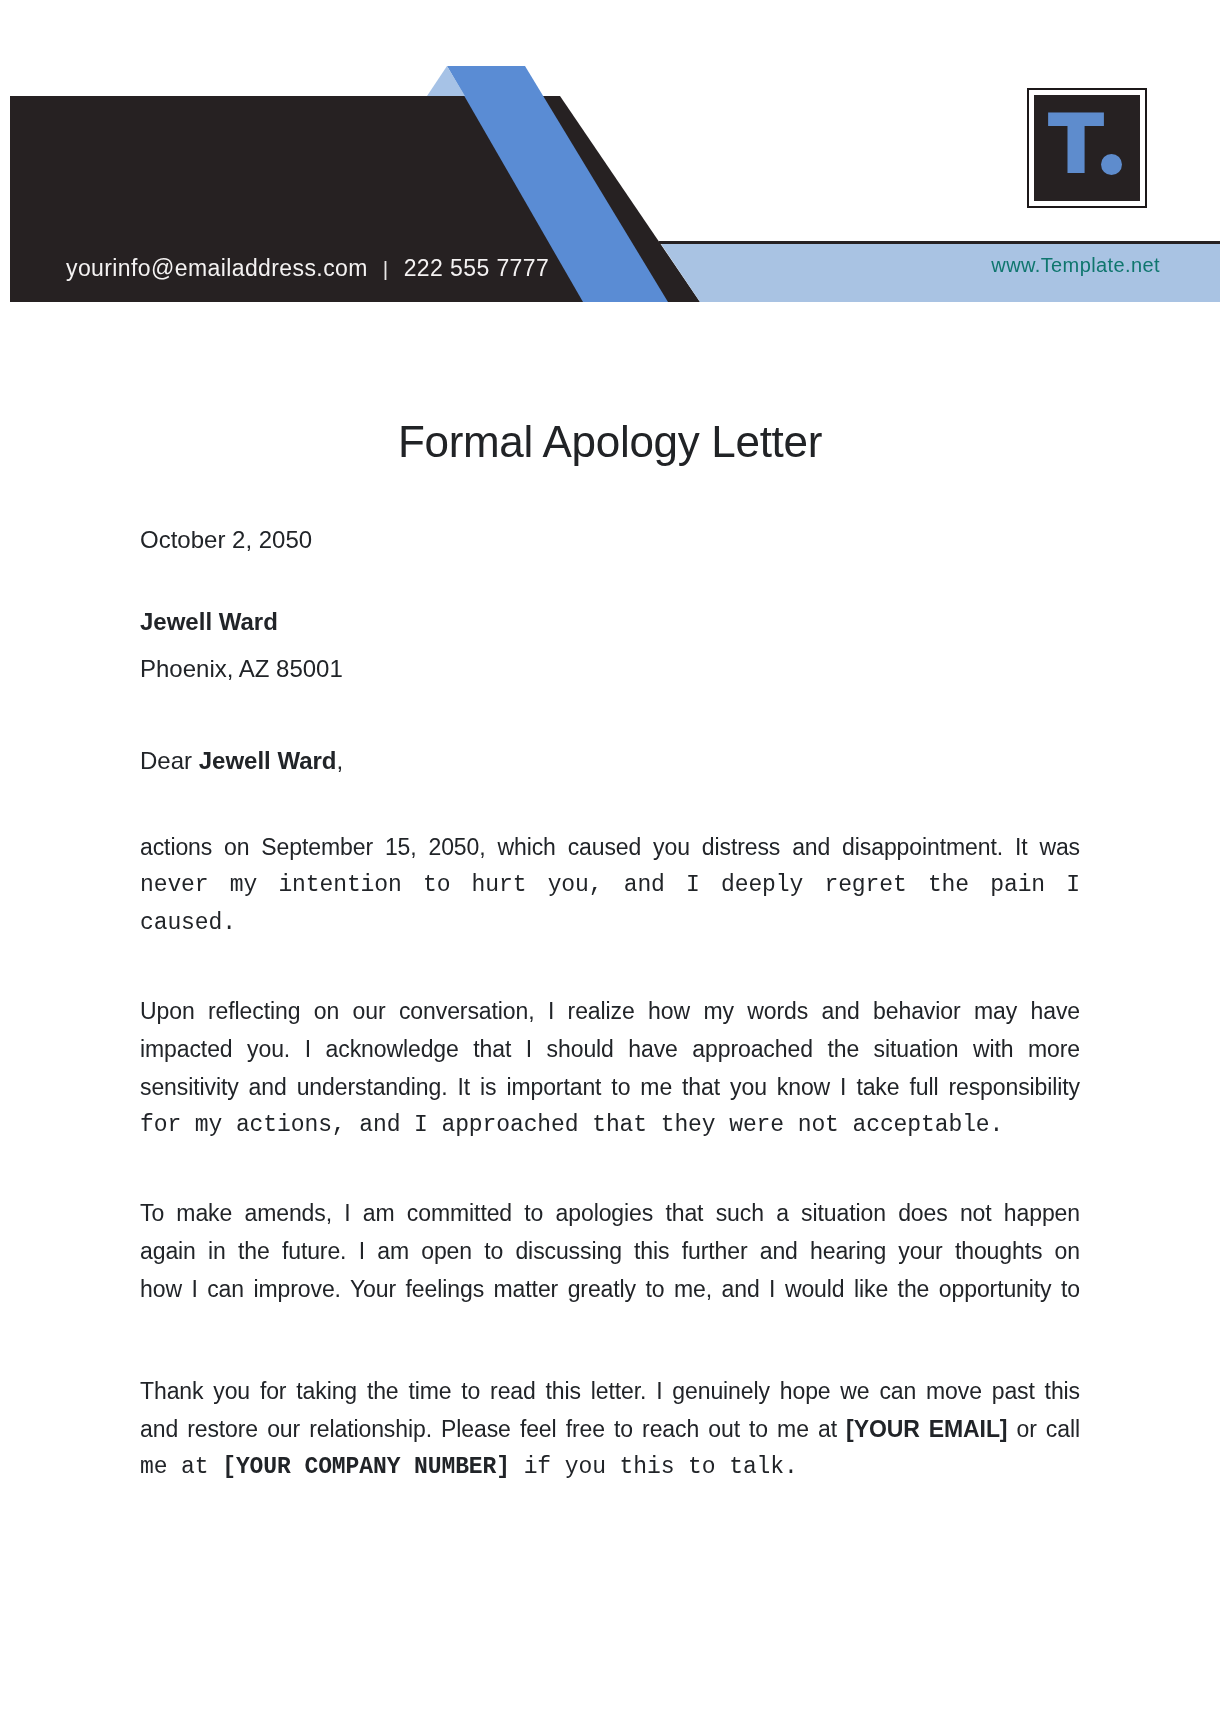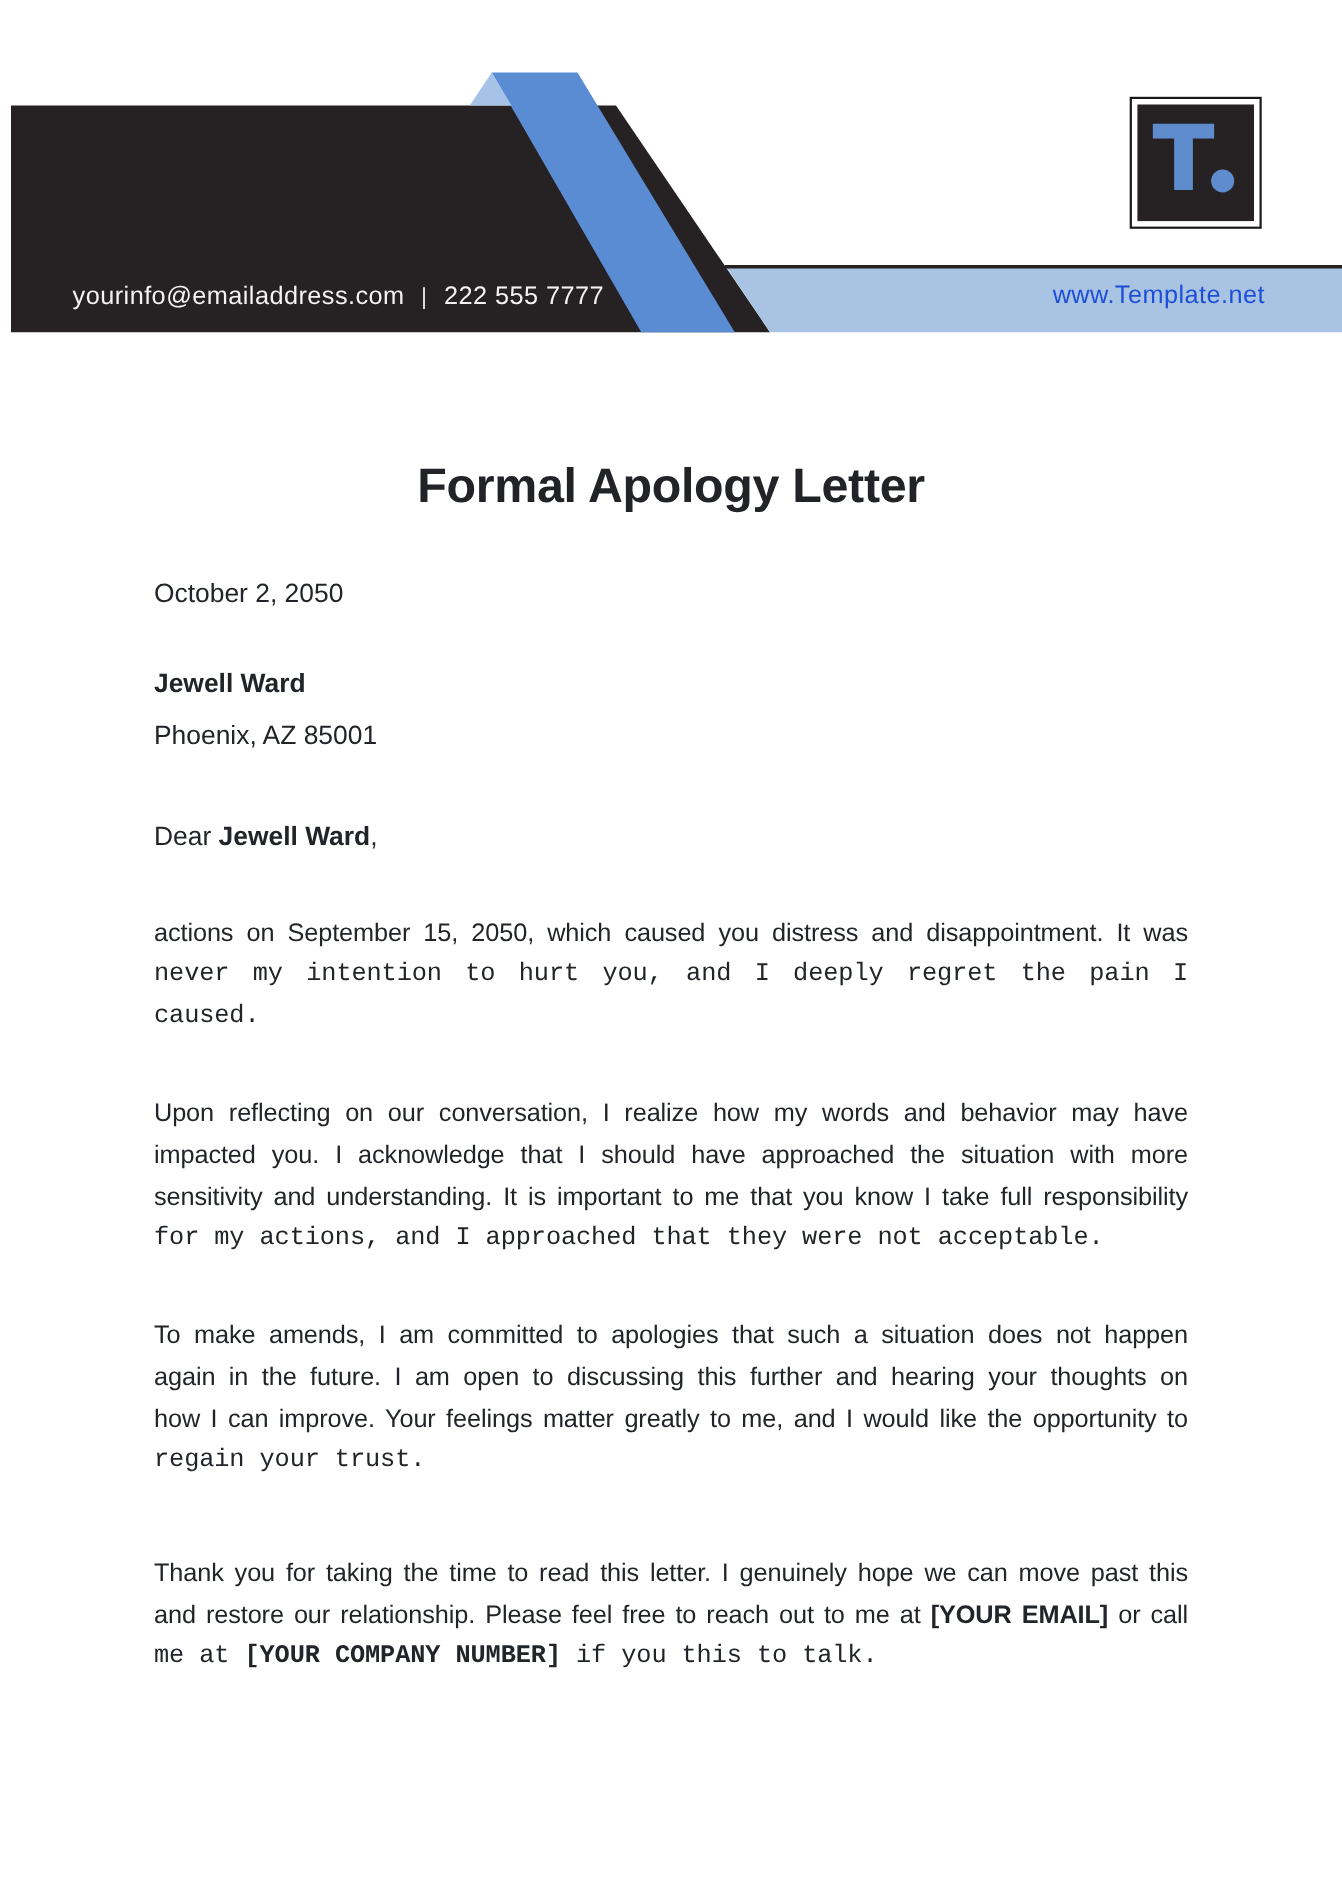--- a/index.html
+++ b/index.html
@@ -14,22 +14,22 @@
   }
   
   .header-graphic { position:absolute; top:0; left:0; }
   .contact {
     position:absolute; left:66px; top:255px;
     color:#f4f2f2; font-size:23px; letter-spacing:0.4px;
     white-space:nowrap;
   }
   .contact .sep { padding:0 15px; font-size:21px; color:#e8e6e6; }
   .website {
-    position:absolute; right:70px; top:254px;
-    color:#1d4ed8; font-size:23px; letter-spacing:0.4px;
+    position:absolute; right:60px; top:254px;
+    color:#0f766e; font-size:20px; letter-spacing:0.4px;
     white-space:nowrap;
   }
   .logo {
     position:absolute; left:1027px; top:88px;
     width:120px; height:120px; box-sizing:border-box;
     border:2px solid #1c1819; background:#ffffff; padding:5px;
   }
   .logo-inner {
     width:106px; height:106px; background:#262122;
     position:relative; display:flex; align-items:center; justify-content:center;
@@ -42,21 +42,21 @@
   }
   .logo-dot {
     position:absolute; left:67px; top:59px;
     width:21px; height:21px; border-radius:50%;
     background:#5e8ccd;
   }
   
   .content { position:absolute; top:302px; left:0; right:0; padding:0 140px; }
   .title {
     margin:112px 0 0 0;
-    font-size:44px; line-height:56px; font-weight:700;
+    font-size:44px; line-height:56px; font-weight:400;
     letter-spacing:-0.3px; text-align:center; color:#212326;
   }
   .date      { margin:55px 0 0 0; font-size:24px; line-height:30px; }
   .rec-name  { margin:52px 0 0 0; font-size:24px; line-height:30px; font-weight:700; }
   .rec-loc   { margin:17px 0 0 0; font-size:24px; line-height:30px; font-weight:400; }
   .salutation{ margin:62px 0 0 0; font-size:24px; line-height:30px; }
   .para      { margin:50px 0 0 0; font-size:23px; letter-spacing:-0.1px; }
   .para-first{ margin-top:52px; }
   .para-last { margin-top:64px; }
   .line { line-height:38px; text-align:justify; text-align-last:justify; }
@@ -105,21 +105,20 @@
     <div class="para">
         <div class="line"><span>Upon reflecting on our conversation, I realize how my words and behavior may have</span></div>
         <div class="line"><span>impacted you. I acknowledge that I should have approached the situation with more</span></div>
         <div class="line"><span>sensitivity and understanding. It is important to me that you know I take full responsibility</span></div>
         <div class="line line-last"><span>for my actions, and I approached that they were not acceptable.</span></div>
       </div>
     <div class="para">
         <div class="line"><span>To make amends, I am committed to apologies that such a situation does not happen</span></div>
         <div class="line"><span>again in the future. I am open to discussing this further and hearing your thoughts on</span></div>
         <div class="line"><span>how I can improve. Your feelings matter greatly to me, and I would like the opportunity to</span></div>
-        <div class="line line-last"><span>regain your trust.</span></div>
       </div>
     <div class="para para-last">
         <div class="line"><span>Thank you for taking the time to read this letter. I genuinely hope we can move past this</span></div>
         <div class="line"><span>and restore our relationship. Please feel free to reach out to me at </span><span class="b">[YOUR EMAIL]</span><span> or call</span></div>
         <div class="line line-last"><span>me at </span><span class="b">[YOUR COMPANY NUMBER]</span><span> if you this to talk.</span></div>
       </div>
   </div>
 
 </div>
 

